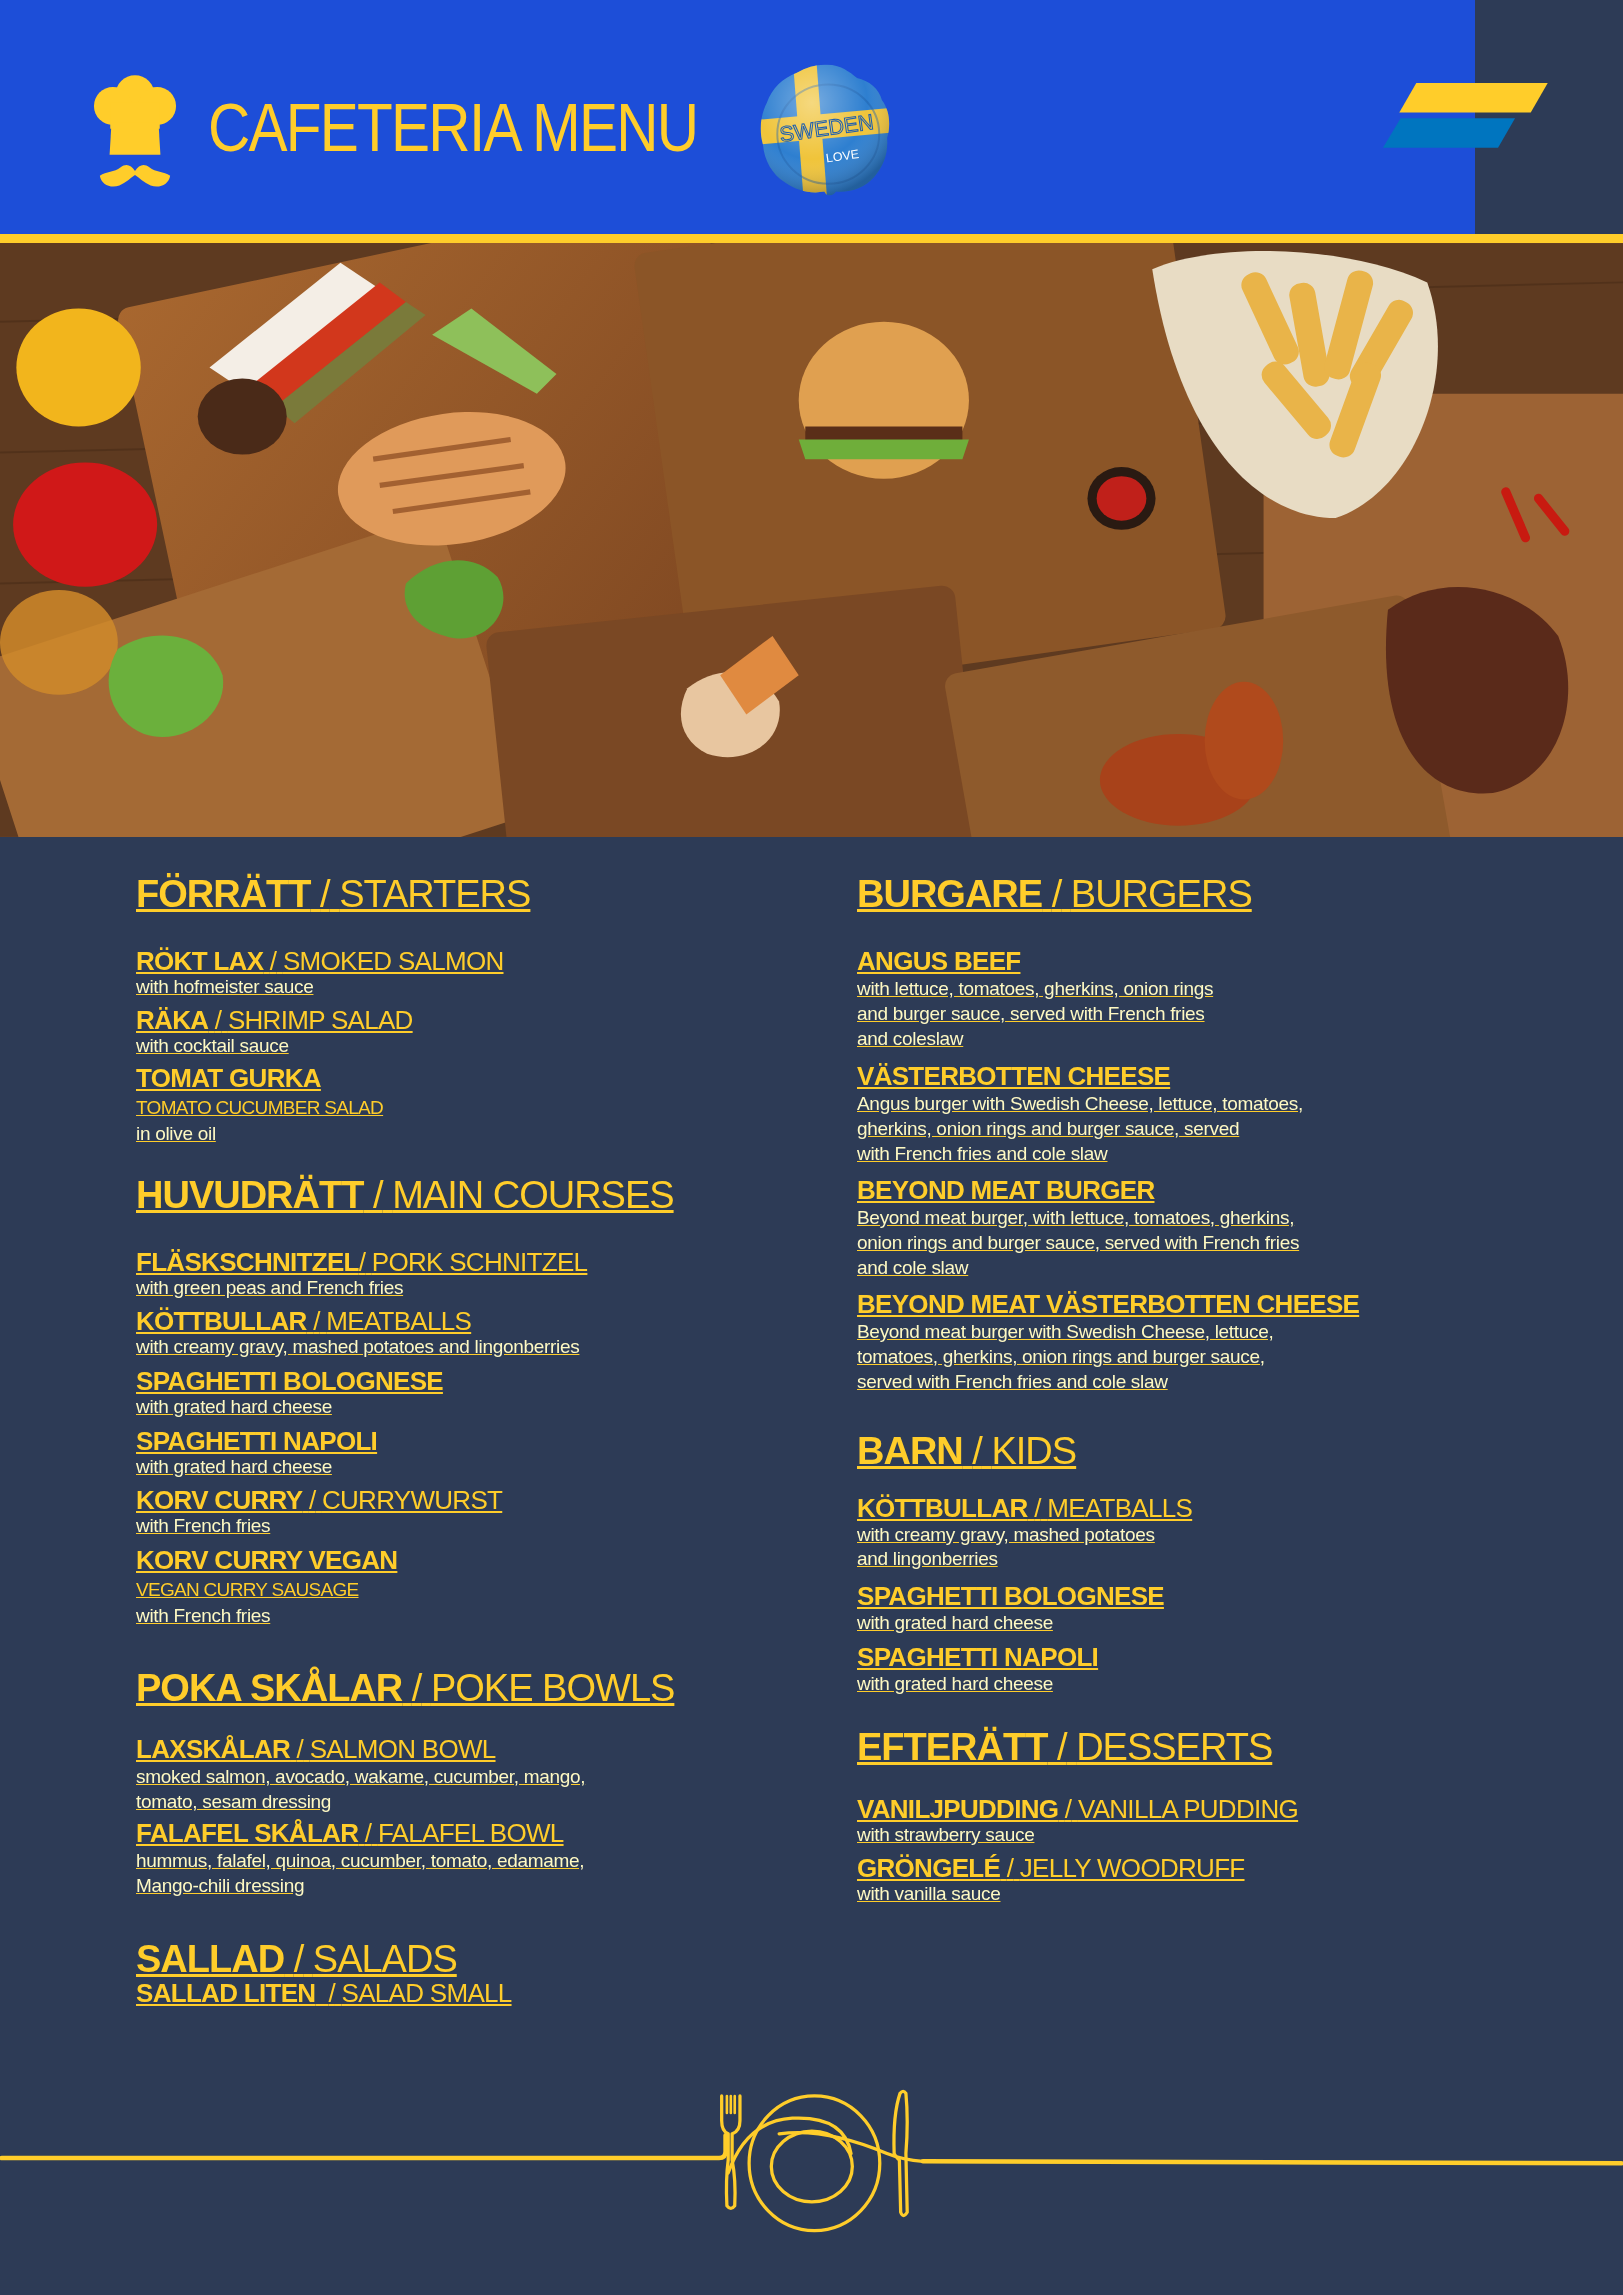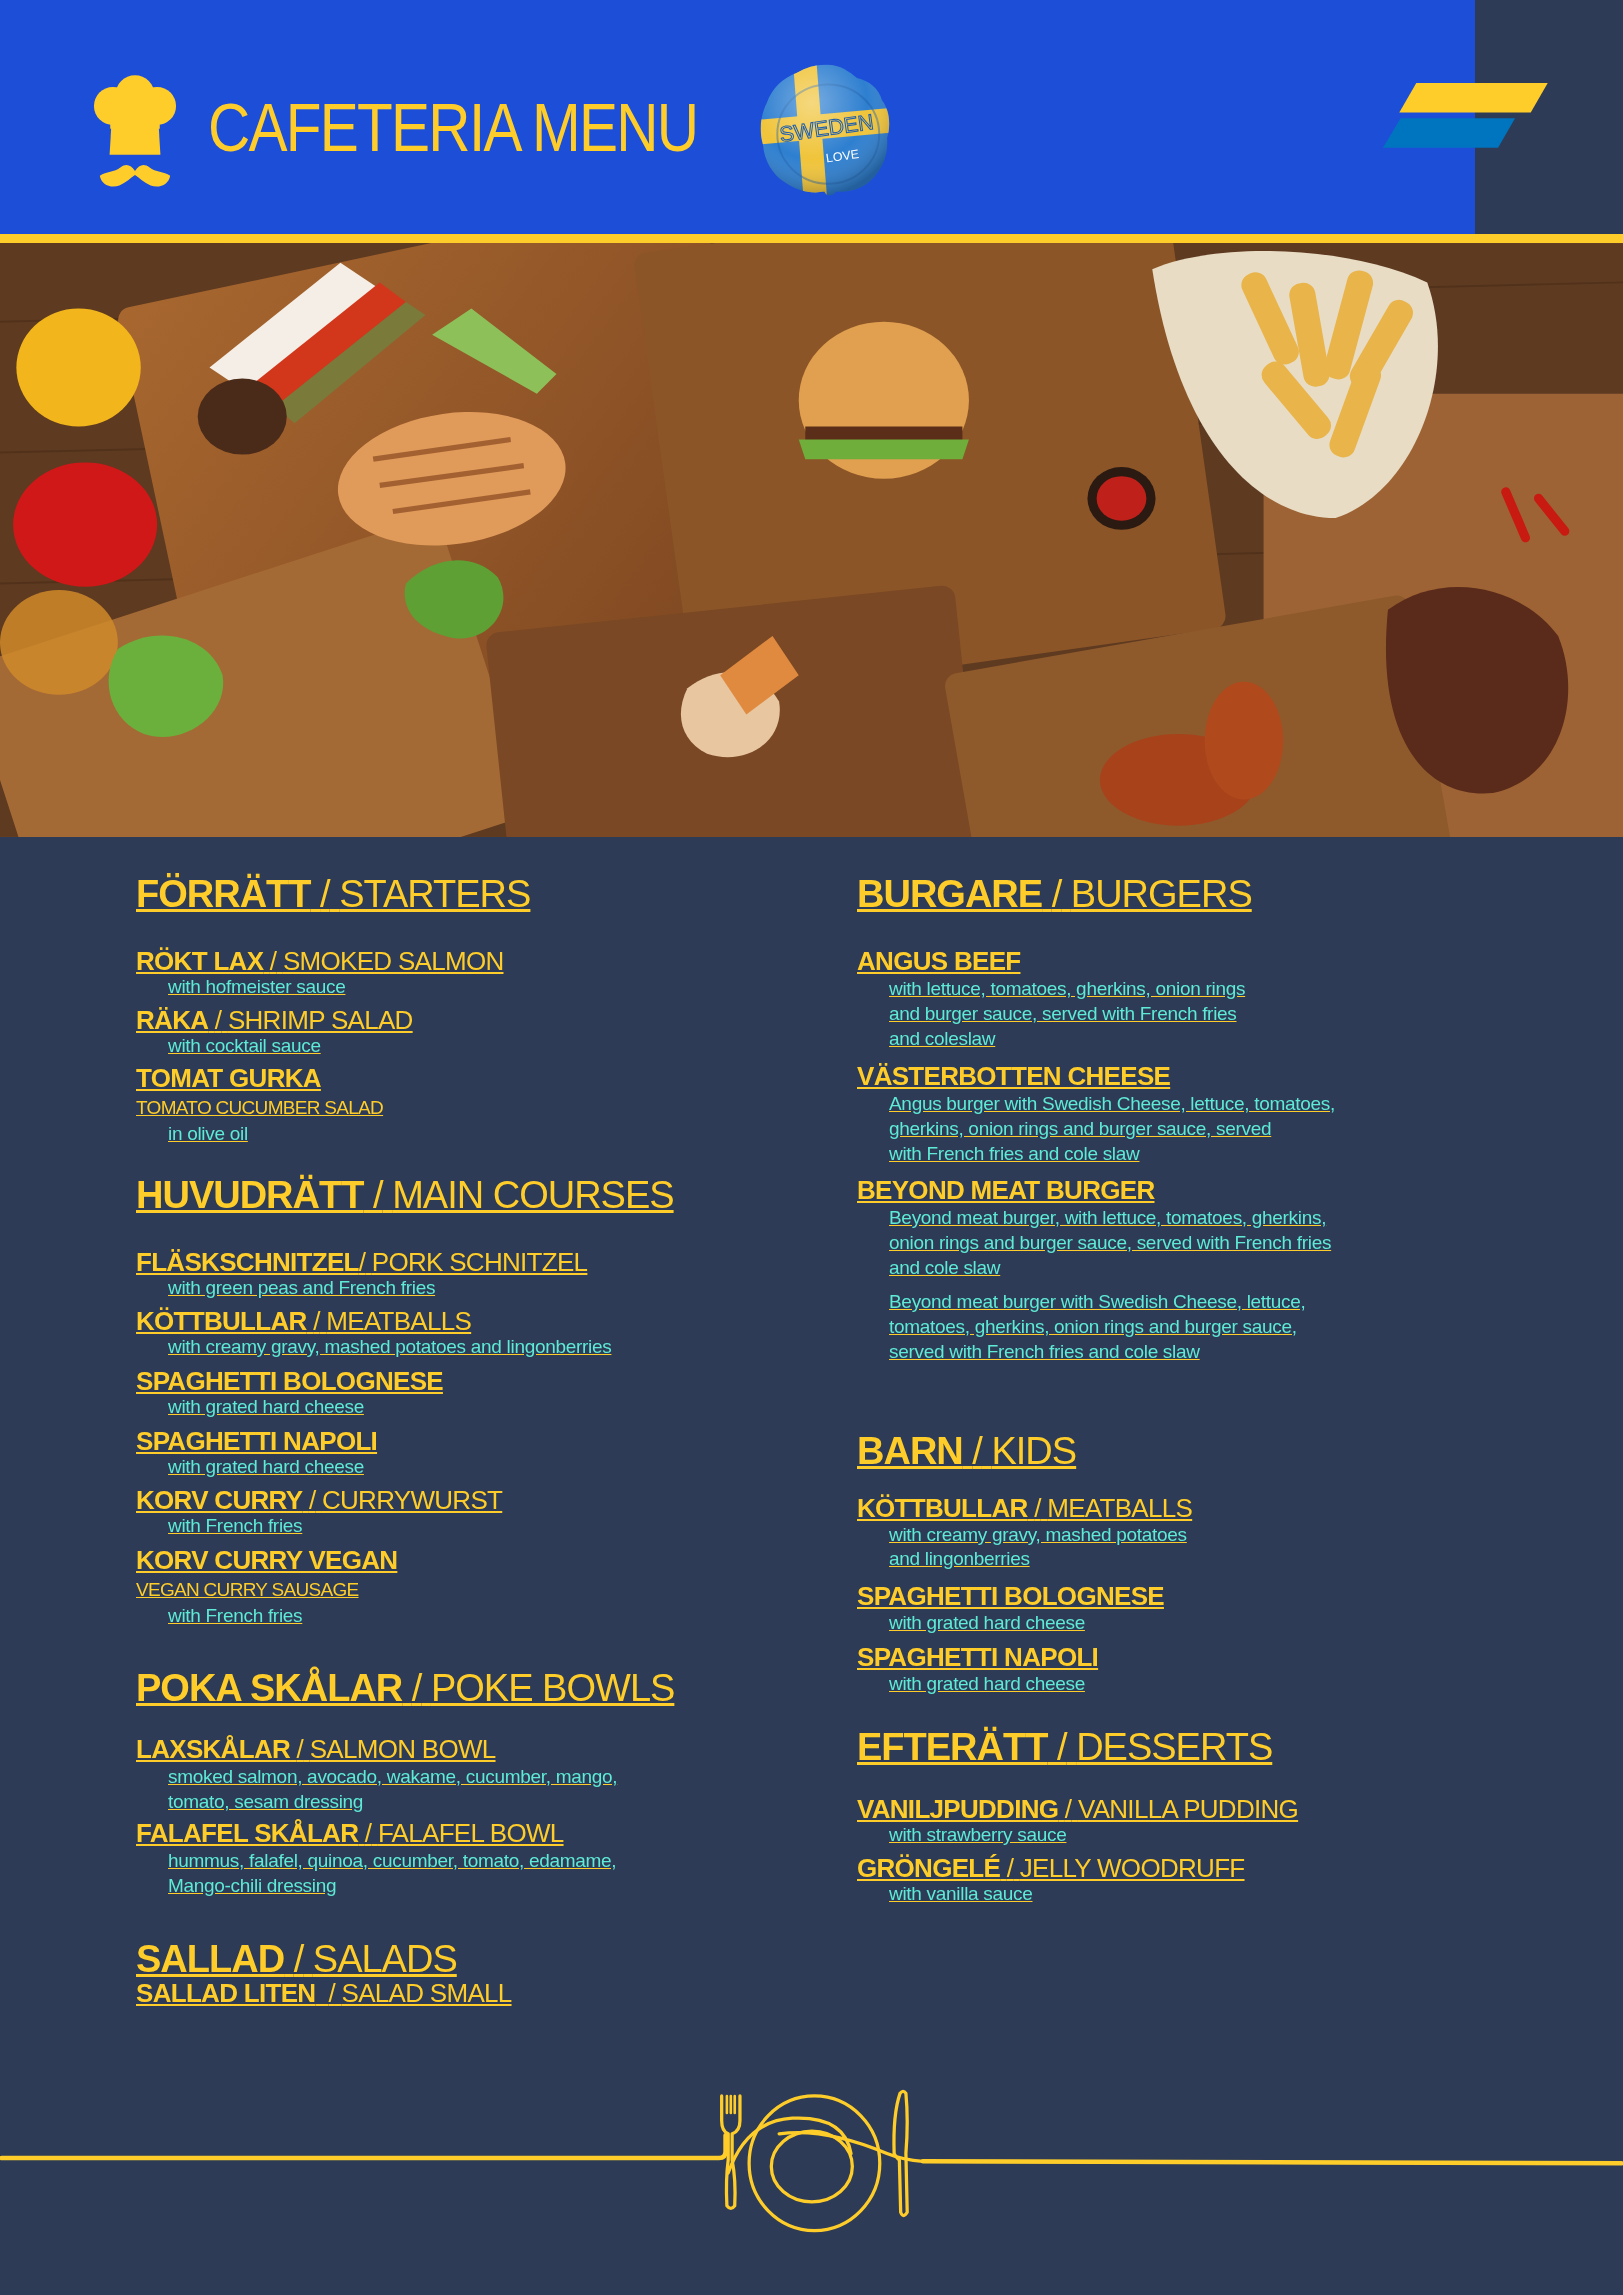--- a/index.html
+++ b/index.html
@@ -25,21 +25,21 @@
   .col-left { left: 136px; width: 655px; }
   .col-right { left: 857px; width: 720px; }
   .section { position: absolute; left: 0; text-decoration: underline; }
   .sec-head { font-size: 38px; line-height: 46px; white-space: nowrap; letter-spacing: -1px; }
   .sec-head .sv { font-weight: 700; }
   .sec-head .slash, .sec-head .en { font-weight: 400; }
   .item-title { font-size: 26px; line-height: 30px; white-space: nowrap; letter-spacing: -0.7px; }
   .item-title .sv { font-weight: 700; }
   .item-title .en { font-weight: 400; }
   .item-sub { font-size: 19px; line-height: 30px; font-weight: 400; white-space: nowrap; letter-spacing: -0.7px; }
-  .desc { font-size: 19px; line-height: 25px; color: #5eead4; font-weight: 400; white-space: nowrap; letter-spacing: -0.3px; margin-left: 32px; }
+  .desc { font-size: 19px; line-height: 25px; color: #fef9c3; font-weight: 400; white-space: nowrap; letter-spacing: -0.3px; }
 
   
   .footer-art { position: absolute; left: 0; top: 2062px; width: 1623px; height: 196px; }
 </style>
 </head>
 <body>
 
 <div class="header">
   <svg class="chef-icon" viewBox="0 0 132 180">
     <g fill="#ffcd2a">
@@ -240,20 +240,21 @@
     <div class="desc">gherkins, onion rings and burger sauce, served</div>
     <div class="desc">with French fries and cole slaw</div>
   </div>
   <div class="section" style="top:304px;">
     <div class="item-title"><span class="sv">BEYOND MEAT BURGER</span></div>
     <div class="desc">Beyond meat burger, with lettuce, tomatoes, gherkins,</div>
     <div class="desc">onion rings and burger sauce, served with French fries</div>
     <div class="desc">and cole slaw</div>
   </div>
   <div class="section" style="top:418px;">
+    <div class="item-title"><span class="sv">BEYOND MEAT VÄSTERBOTTEN CHEESE</span></div>
     <div class="desc">Beyond meat burger with Swedish Cheese, lettuce,</div>
     <div class="desc">tomatoes, gherkins, onion rings and burger sauce,</div>
     <div class="desc">served with French fries and cole slaw</div>
   </div>
 
   <div class="section" style="top:557px;">
     <div class="sec-head">
       <span class="sv">BARN</span> <span class="slash">/</span> <span class="en">KIDS</span>
     </div>
   </div>

